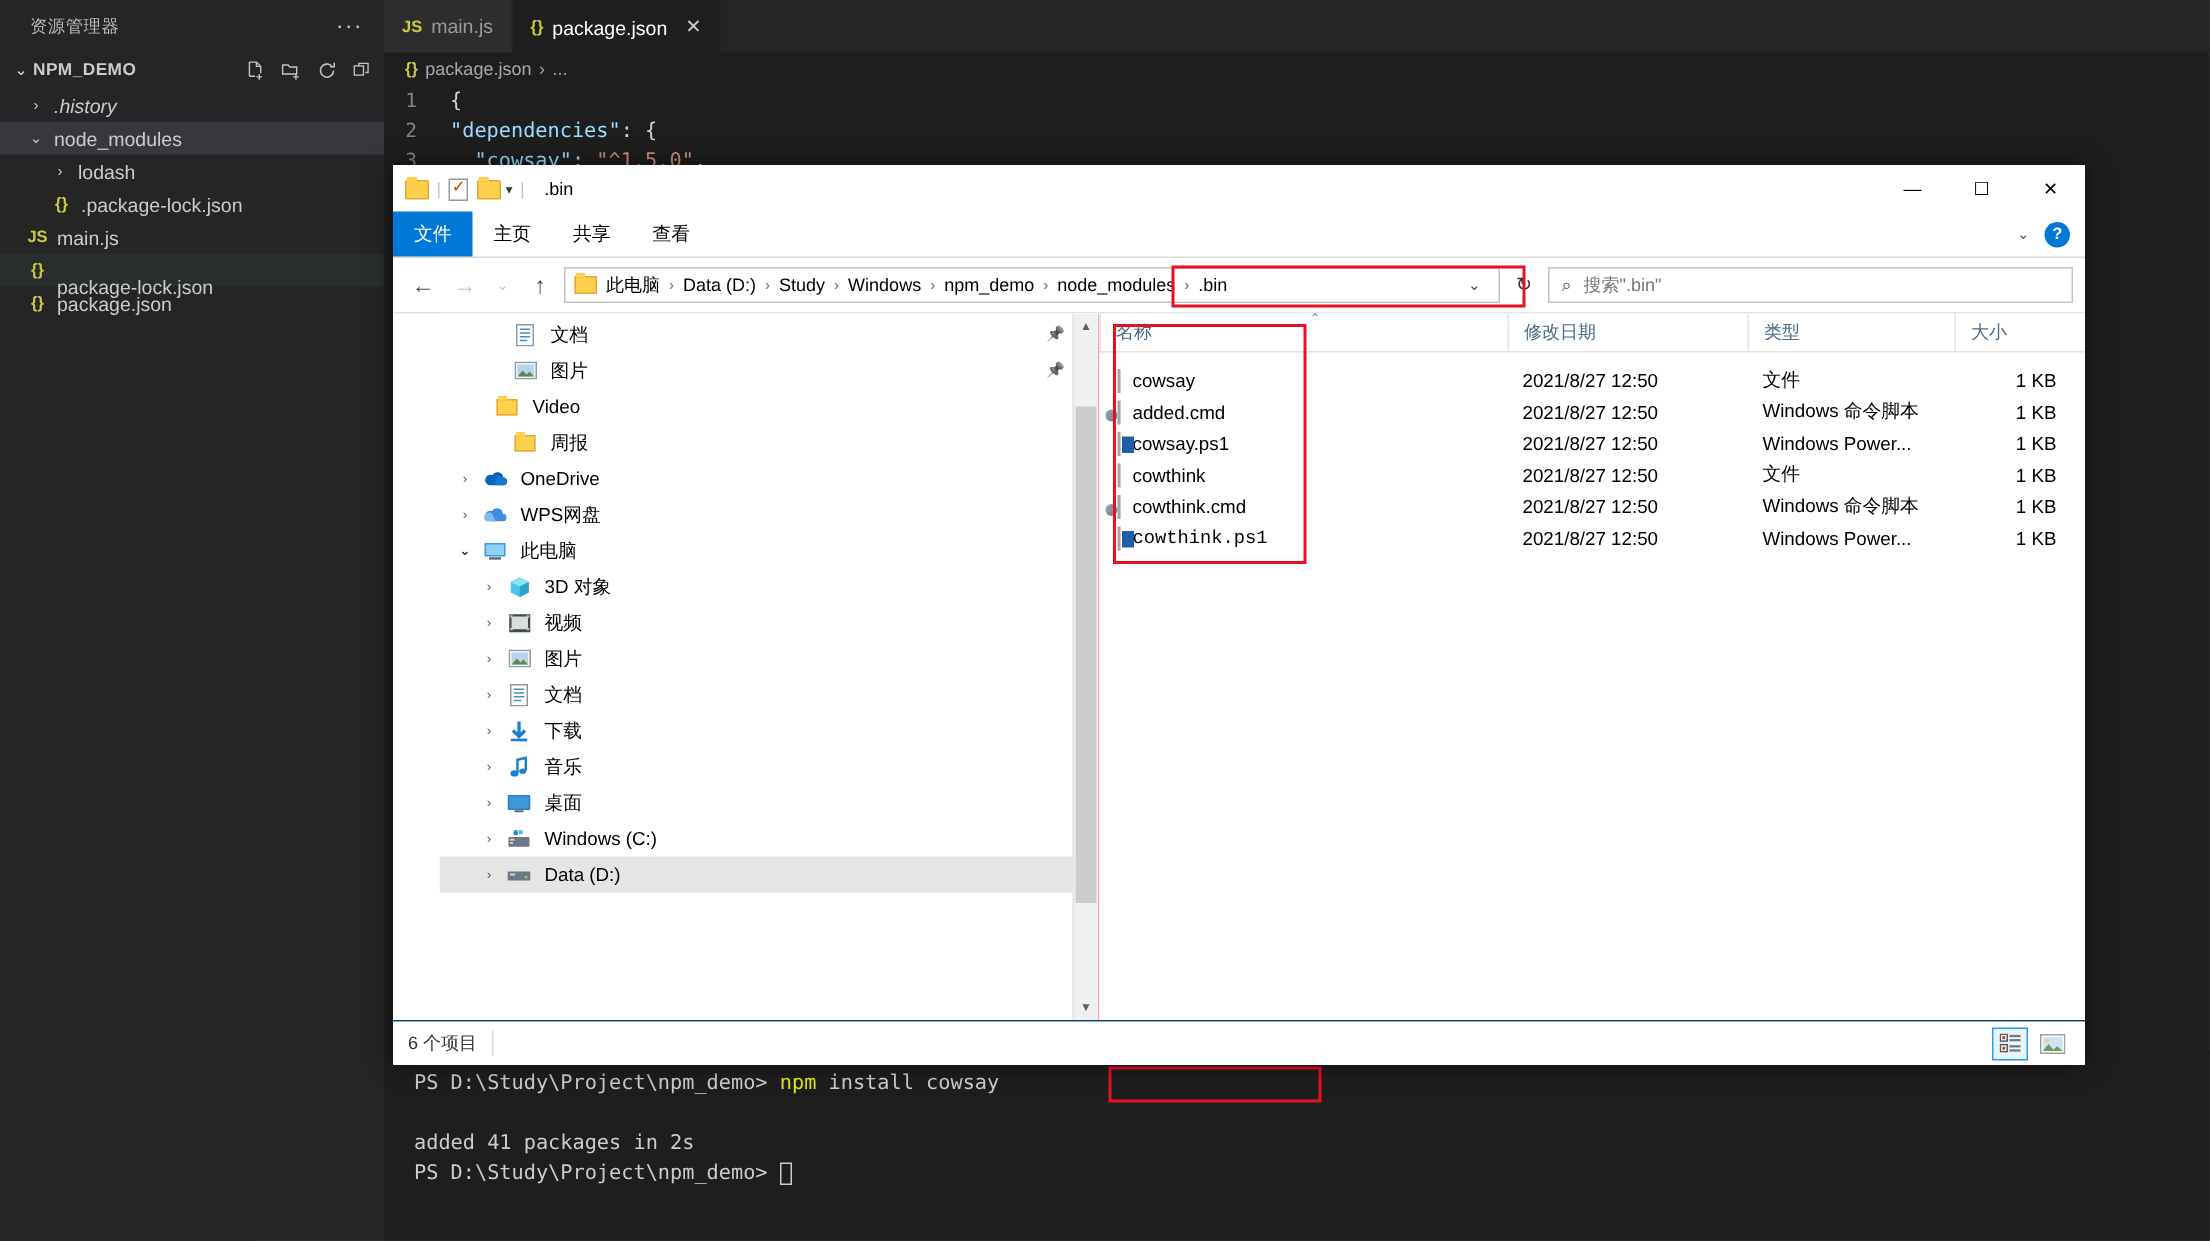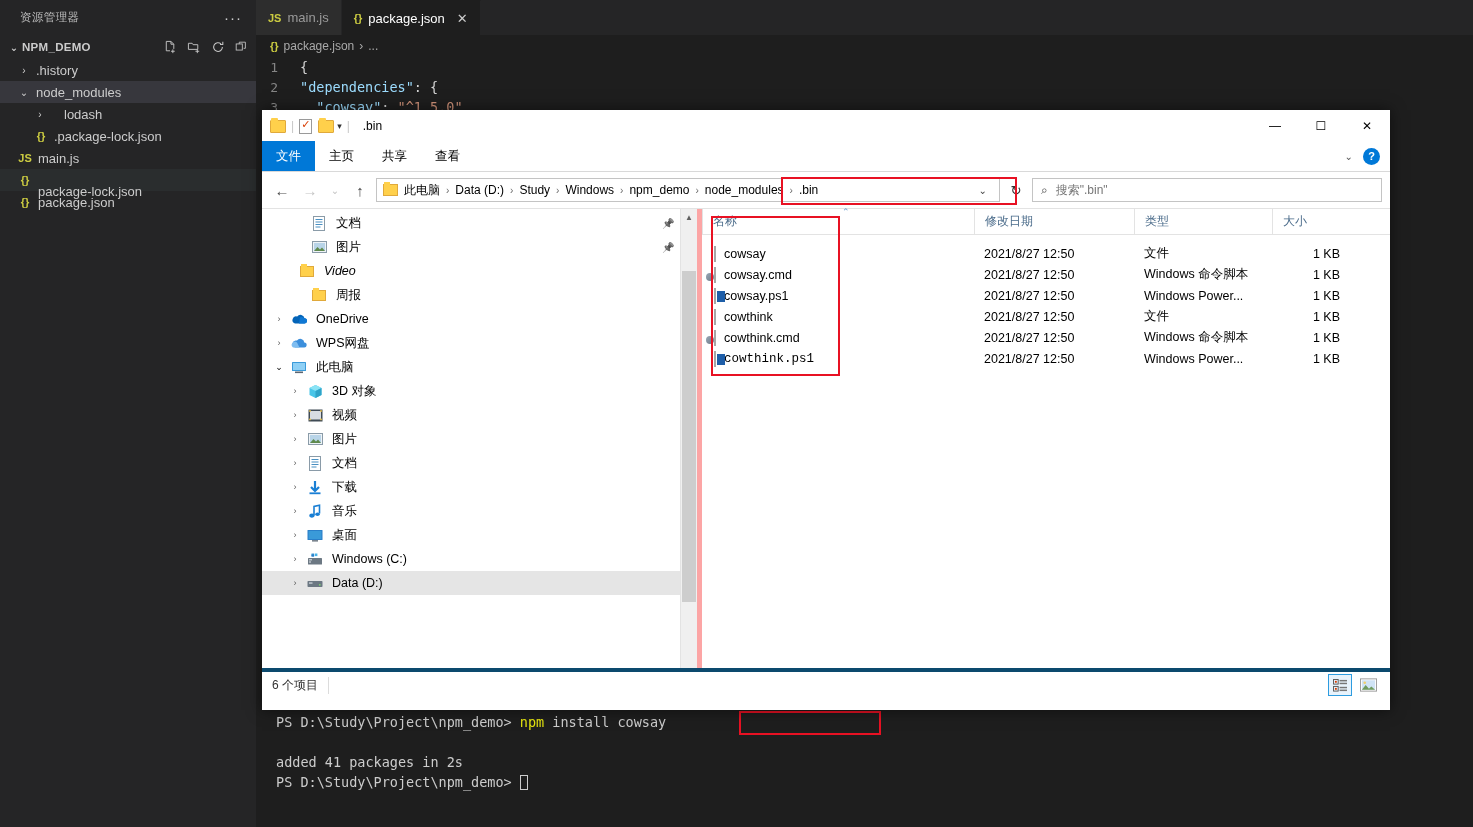--- a/index.html
+++ b/index.html
@@ -194,21 +194,22 @@
   }
   #searchbox .sicon { font-size: 12px; color: #555; }
   #searchbox .sph { font-size: 12px; color: #777; }
 
   #exp-body {
     position: absolute; left: 0; right: 0; top: 98px; bottom: 30px;
     display: flex; border-top: 1px solid #e3e3e3;
   }
   #navpane {
     width: 440px; background: #fff; position: relative; overflow: hidden;
-    border-right: 5px solid #fca5a5;
+    border-right: 1px solid #fca5a5;
+    margin-left: 31px;
   }
   .nav-row {
     display: flex; align-items: center; height: 24px;
     padding-left: 10px; font-size: 12.5px; color: #000;
     cursor: pointer; position: relative;
   }
   .nav-row.sel { background: #e5e5e5; }
   .nav-chev {
     width: 18px; text-align: center; font-size: 9px; color: #5a5a5a; flex: none;
   }
@@ -280,22 +281,22 @@
   .ps1icon::after {
     content: ''; position: absolute; left: 2px; top: 2px;
     width: 8px; height: 11px; background: #1e5ea8;
   }
   #files-redbox {
     position: absolute; left: 9px; top: 7px; width: 129px; height: 160px;
     border: 2.5px solid #e81123; pointer-events: none; z-index: 5;
   }
 
   #exp-status {
-    position: absolute; left: 0; right: 0; bottom: 12px; height: 30px;
-    background: #fff; border-top: 4px solid #0c4a6e;
+    position: absolute; left: 0; right: 0; bottom: 0; height: 30px;
+    background: #fff; border-top: 1px solid #0c4a6e;
     display: flex; align-items: center; padding: 0 10px;
   }
   #itemcount { font-size: 12px; color: #333; padding-right: 10px; border-right: 1px solid #dcdcdc; }
   #viewtoggle { margin-left: auto; display: flex; gap: 4px; align-items: center; }
   .vbtn {
     width: 24px; height: 22px; display: flex; align-items: center;
     justify-content: center; cursor: pointer; border: 1px solid transparent;
   }
   .vbtn.active { border-color: #2d9ce0; background: #e8f3fc; }
 </style>
@@ -339,29 +340,29 @@
             <rect x="2.5" y="4.5" width="7" height="7"></rect>
               <path d="M6 4.5V2.5h7v7h-2"></path>
           </svg>
         </span>
       </span>
     </div>
 
     <div id="sb-tree">
         <div class="tree-row" style="padding-left: 16px;">
           <span class="chev">›</span>
-          <span style="margin-left: 4px;">.history</span>
+          <span style="margin-left: 4px; font-style: italic;">.history</span>
         </div>
         <div class="tree-row sel" style="padding-left: 16px;">
           <span class="chev">⌄</span>
           <span style="margin-left: 4px;">node_modules</span>
         </div>
         <div class="tree-row" style="padding-left: 32px;">
           <span class="chev">›</span>
-          <span style="margin-left: 16px;">lodash</span>
+          <span style="margin-left: 4px;">lodash</span>
         </div>
         <div class="tree-row" style="padding-left: 32px;">
           <span class="ic-badge ic-json">{}</span>
           <span style="margin-left: 4px;">.package-lock.json</span>
         </div>
         <div class="tree-row" style="padding-left: 16px;">
           <span class="ic-badge ic-js">JS</span>
           <span style="margin-left: 4px;">main.js</span>
         </div>
         <div class="tree-row sel2" style="padding-left: 16px;">
@@ -518,21 +519,21 @@
             <span class="nav-ic">
               <svg width="15" height="12" viewBox="0 0 15 12">
                 <rect x="0.5" y="0.5" width="14" height="11" fill="#eef3f7" stroke="#8a9ba8"></rect>
                 <rect x="2" y="2" width="11" height="8" fill="#b8d4e8"></rect>
                 <path d="M2 10l3.5-4 2.5 2.6 2-2L13 10z" fill="#5f8a4e"></path>
               </svg>
             </span>
             <span style="margin-left: 6px;">图片</span>
             <span class="pin" style="font-size: 10px; transform: none; filter: grayscale(1);">📌</span>
           </div>
-          <div class="nav-row" style="padding-left: 16px; font-style: italic;">
+          <div class="nav-row" style="padding-left: 16px;">
             <span class="nav-chev"></span>
             <span class="nav-ic">
               <span class="fico"></span>
             </span>
             <span style="margin-left: 6px;">Video</span>
           </div>
           <div class="nav-row" style="padding-left: 28px;">
             <span class="nav-chev"></span>
             <span class="nav-ic">
               <span class="fico"></span>
@@ -706,21 +707,21 @@
               <span><span class="docicon"></span></span>
               <span>cowsay</span>
             </div>
             <div class="fr-date" style="width: 160px;">2021/8/27 12:50</div>
             <div class="fr-type" style="width: 138px;">文件</div>
             <div class="fr-size" style="width: 80px;">1 KB</div>
           </div>
           <div class="file-row">
             <div class="fr-name" style="width: 272px;">
               <span><span class="cmdicon"></span></span>
-              <span>cowsay.cmd</span>
+              <span>added.cmd</span>
             </div>
             <div class="fr-date" style="width: 160px;">2021/8/27 12:50</div>
             <div class="fr-type" style="width: 138px;">Windows 命令脚本</div>
             <div class="fr-size" style="width: 80px;">1 KB</div>
           </div>
           <div class="file-row">
             <div class="fr-name" style="width: 272px;">
               <span><span class="ps1icon"></span></span>
               <span>cowsay.ps1</span>
             </div>

